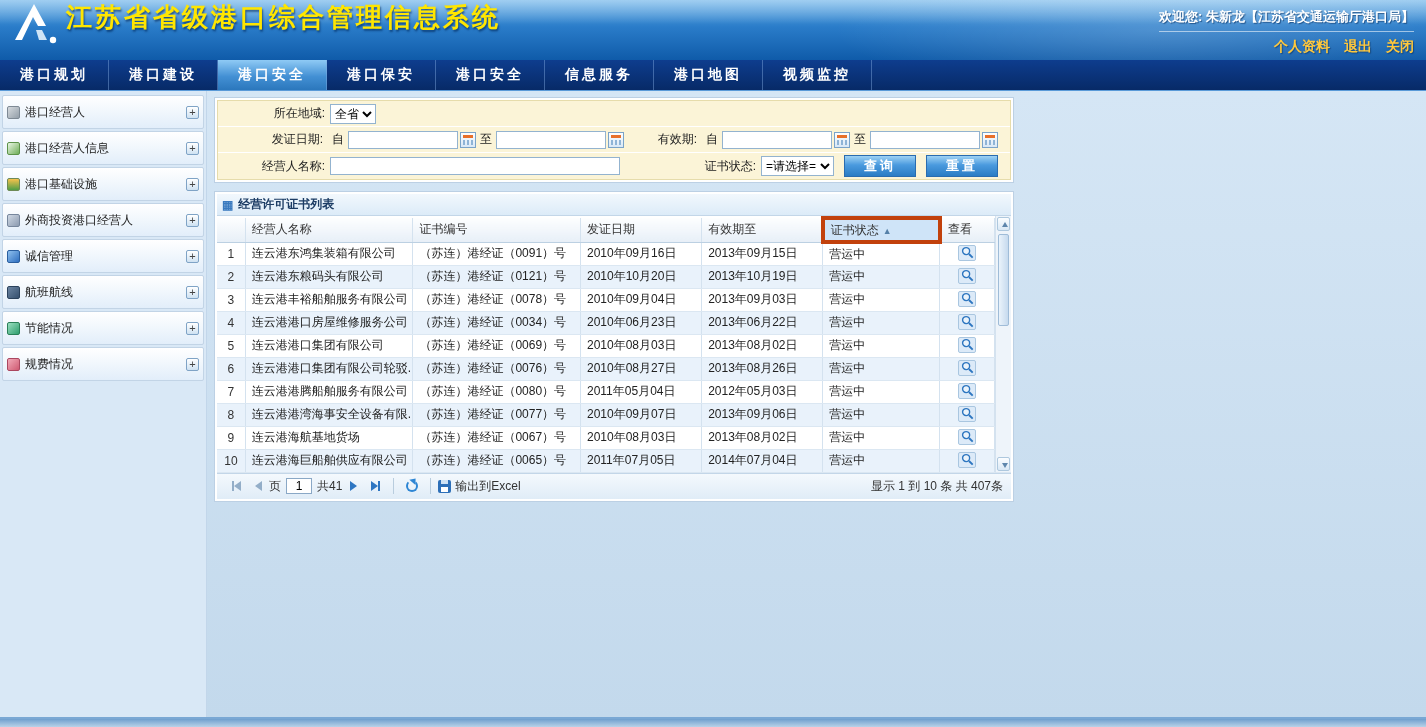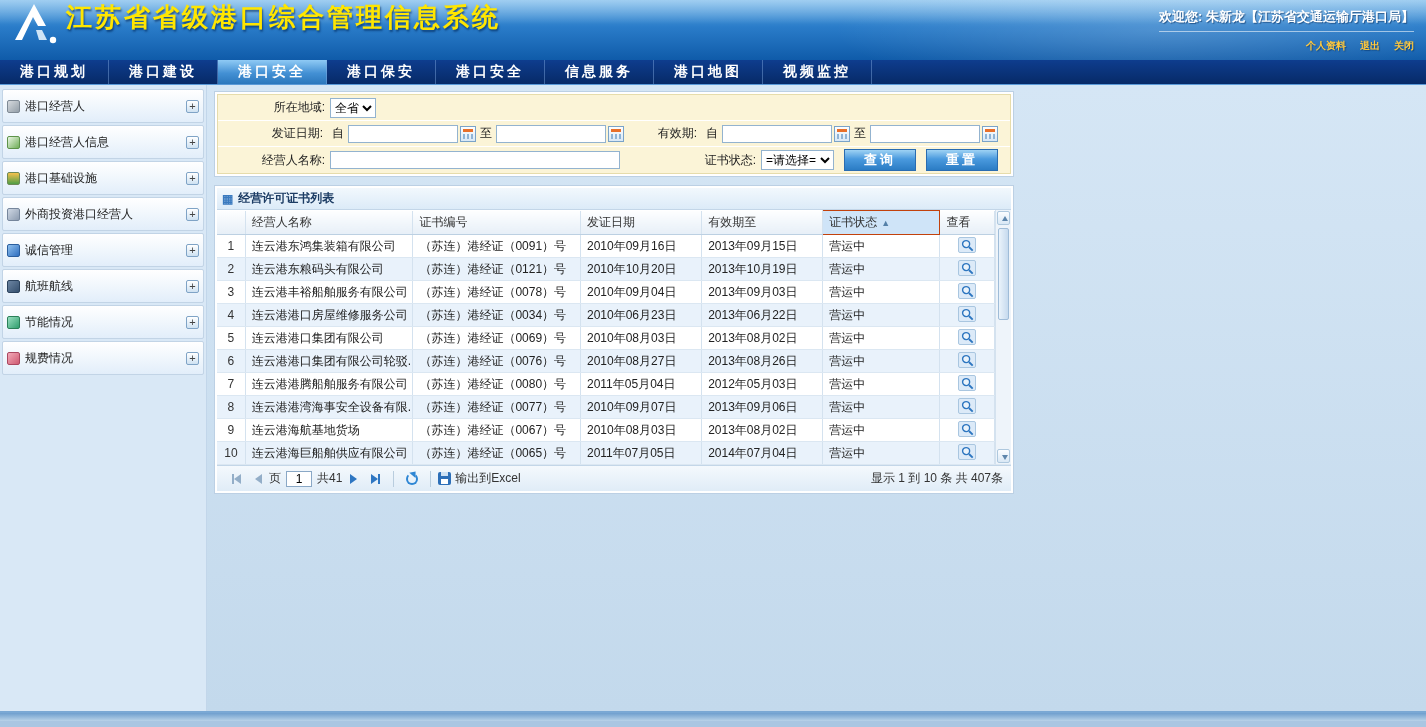--- a/index.html
+++ b/index.html
@@ -9,24 +9,24 @@
 
   
   .header{height:60px;background:linear-gradient(180deg,#66b0e8 0%,#2a7cc9 45%,#0f5ba9 100%);position:relative;display:flex;align-items:flex-start;overflow:hidden}
   .header::before{content:"";position:absolute;left:0;right:0;top:0;height:24px;background:linear-gradient(180deg,rgba(255,255,255,.38),rgba(255,255,255,0))}
   .header::after{content:"";position:absolute;right:-80px;top:-40px;width:700px;height:140px;border-radius:50%;background:radial-gradient(ellipse at center,rgba(255,255,255,.18),rgba(255,255,255,0) 65%)}
   .logo{width:54px;height:46px;margin-left:8px;position:relative;z-index:2}
   .app-title{color:#ffe600;font-size:26px;font-weight:bold;letter-spacing:3px;text-shadow:1px 2px 2px rgba(0,40,90,.65);margin-left:4px;z-index:2;white-space:nowrap}
   .header-right{position:absolute;right:12px;top:8px;text-align:right;z-index:3}
   .welcome{color:#ffffff;font-weight:bold;font-size:13px;text-shadow:1px 1px 1px rgba(0,40,90,.6);padding-bottom:5px;border-bottom:1px solid rgba(255,255,255,.55)}
   .header-links{margin-top:6px}
-  .header-link{color:#ffc83c;font-weight:bold;margin-left:14px;cursor:pointer;font-size:10px;text-shadow:1px 1px 1px rgba(0,40,90,.5)}
-
-  
-  .navbar{height:25px;background:linear-gradient(180deg,#0e3d8e 0%,#072a67 100%);display:flex;border-bottom:1px solid #5a9ad8}
+  .header-link{color:#ffc83c;font-weight:bold;margin-left:14px;cursor:pointer;font-size:14px;text-shadow:1px 1px 1px rgba(0,40,90,.5)}
+
+  
+  .navbar{height:31px;background:linear-gradient(180deg,#0e3d8e 0%,#072a67 100%);display:flex;border-bottom:1px solid #5a9ad8}
   .nav-tab{width:109px;height:100%;display:flex;align-items:center;justify-content:center;color:#fff;font-size:14px;font-weight:bold;letter-spacing:3px;border-right:1px solid rgba(130,170,225,.45);cursor:pointer;white-space:nowrap}
   .nav-tab.active{background:linear-gradient(180deg,#8fcaf5 0%,#4390d4 55%,#2b77bc 100%)}
 
   
   .content{height:628px;display:flex;background:linear-gradient(180deg,#d5e6f5 0%,#c3d9ec 100%);border-bottom:2px solid #7aa8d4}
   .footer-strip{height:8px;background:linear-gradient(180deg,#6f9fce,#b8d2e8)}
 
   
   .sidebar{width:207px;padding:4px 2px;background:#d9e8f6;border-right:1px solid #c2d6ea}
   .side-item{height:22px;margin-bottom:2px;display:flex;align-items:center;background:linear-gradient(180deg,#ffffff 0%,#e2eefa 100%);border:1px solid #c2d4e6;border-radius:2px;padding:16px 4px;cursor:pointer}
@@ -65,21 +65,21 @@
 
   
   .grid-wrap{margin-top:8px}
   .grid-title{height:22px;background:linear-gradient(180deg,#f2f8fd,#dcebf8);border-bottom:1px solid #c3d6e8;display:flex;align-items:center;padding:0 5px;color:#1c3c64;font-weight:bold}
   .t-icon{color:#3a7abf;margin-right:5px;font-size:12px}
   .t-icon::before{content:"▦"}
   .grid-mid{display:flex}
   table{border-collapse:collapse;width:778px;table-layout:fixed}
   th,td{border-right:1px solid #d4e2ef;border-bottom:1px solid #dbe7f2;height:23px;padding:0 6px;overflow:hidden;white-space:nowrap;text-align:left;font-weight:normal;font-size:12px}
   thead th{background:linear-gradient(180deg,#fdfeff,#e7eff7);border-bottom:1px solid #bcd0e2;color:#333;height:24px}
-  th.sorted{background:#cfe4f8;border:1px solid #c2410c}
+  th.sorted{background:#cfe4f8;border:4px solid #c2410c}
   .sort-arrow{font-size:9px;color:#5580a8;margin-left:4px}
   tr.even td{background:#e9f2fb}
   tr.odd td{background:#ffffff}
   .col-num{width:28px}
   .col-name{width:166px}
   .col-cert{width:166px}
   .col-issue{width:120px}
   .col-valid{width:120px}
   .col-status{width:116px}
   .col-view{width:54px}

